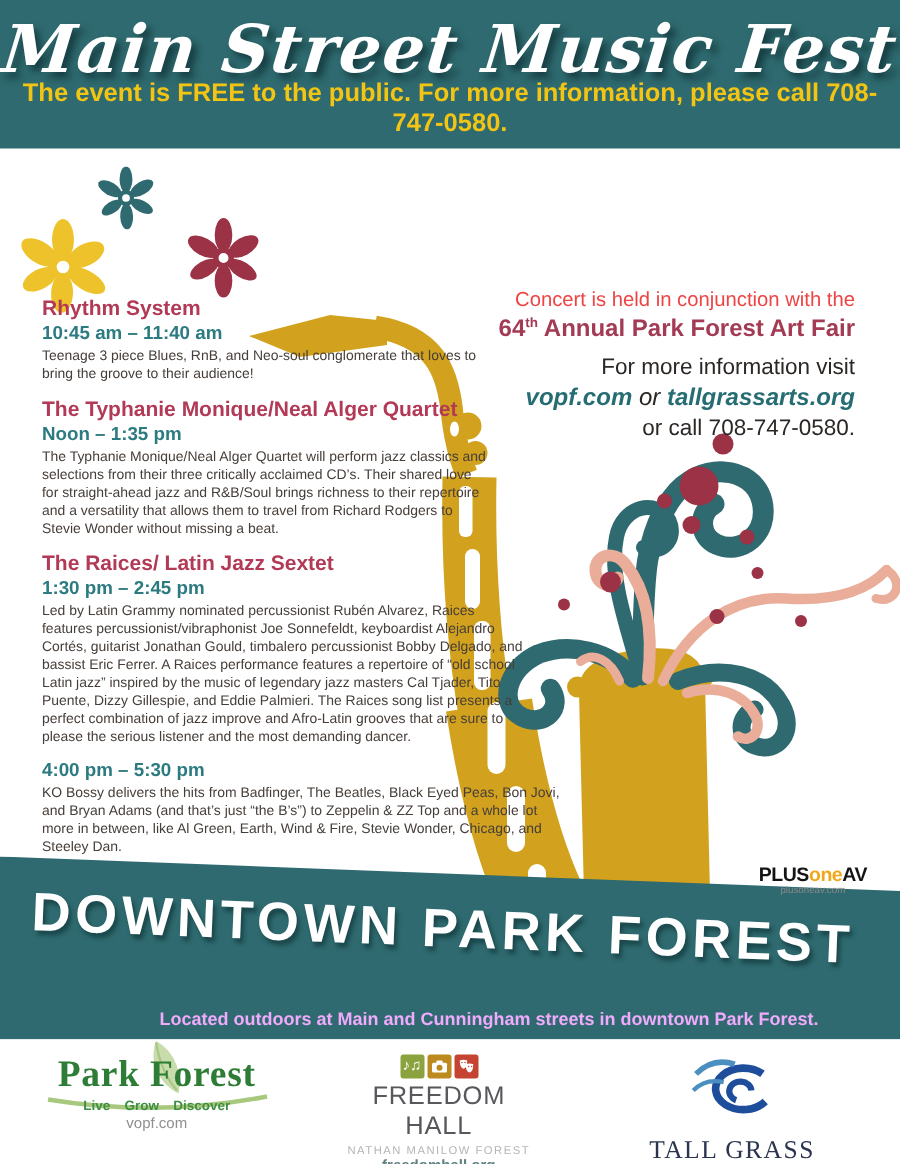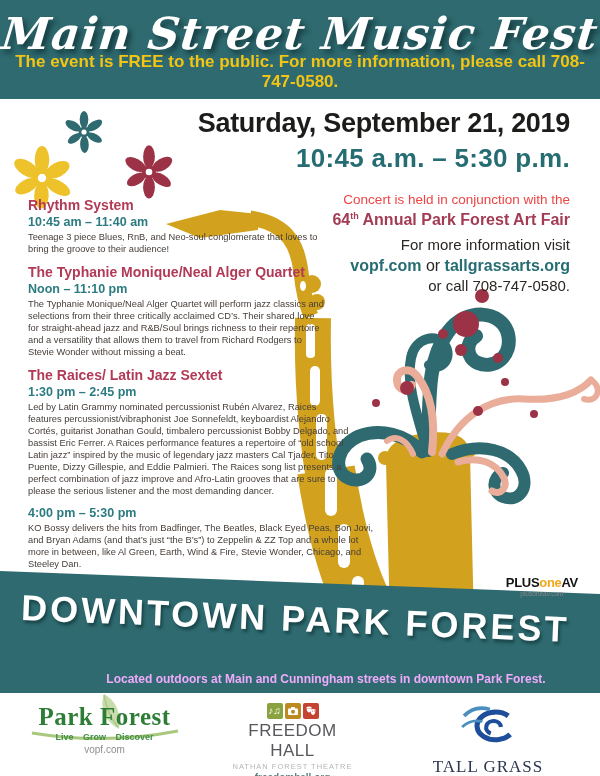--- a/index.html
+++ b/index.html
@@ -26,21 +26,21 @@
 
   
   .dateblock{position:absolute;top:108px;right:30px;text-align:right;z-index:2;}
   .date{font-size:27px;font-weight:bold;color:#1c1c1a;letter-spacing:-.3px;}
   .time{font-size:26px;font-weight:bold;color:#266d73;margin-top:4px;letter-spacing:.3px;}
   .infoblock{position:absolute;top:192px;right:30px;text-align:right;z-index:2;line-height:1.25;}
   .info-l1{font-size:13.5px;color:#ef4444;}
   .info-fair{font-size:16px;font-weight:bold;color:#a43b54;margin:1px 0 6px;}
   .info-fair sup{font-size:9px;}
   .info-l3{font-size:15px;color:#2b2725;}
-  .info-sites{font-size:16px;color:#2b2725;margin-top:1px;}
+  .info-sites{font-size:16px;color:#2b2725;margin-top:1px;font-style:italic;}
   .info-sites .site{font-weight:bold;color:#266d73;}
   .info-l5{font-size:15px;color:#2b2725;margin-top:1px;}
 
   
   .events{position:absolute;left:28px;top:197px;width:350px;z-index:3;}
   .event{width:298px;margin-bottom:9px;}
   .event.w-raices{width:322px;}
   .event.w-ko{width:350px;}
   .event-title{font-size:14px;font-weight:bold;color:#b23a56;margin:0 0 2px;}
   .event-time{font-size:12.5px;font-weight:bold;color:#2c7b81;margin:0 0 2px;}
@@ -171,42 +171,38 @@
       <circle cx="301" cy="150" r="6"></circle>
       <circle cx="345" cy="182" r="4"></circle>
       <circle cx="247" cy="188" r="7"></circle>
       <circle cx="216" cy="203" r="4"></circle>
       <circle cx="318" cy="211" r="5"></circle>
       <circle cx="374" cy="214" r="4"></circle>
       <circle cx="338" cy="158" r="5"></circle>
     </g>
   </svg>
 
-  <div class="dateblock">
-    <div class="date">Saturday, September 21, 2019</div>
-    <div class="time">10:45 a.m. – 5:30 p.m.</div>
-  </div>
 
   <div class="infoblock">
     <div class="info-l1">Concert is held in conjunction with the</div>
     <div class="info-fair"><span>64</span><sup>th</sup><span> Annual Park Forest Art Fair</span></div>
     <div class="info-l3">For more information visit</div>
     <div class="info-sites"><span class="site">vopf.com</span><span> or </span><span class="site">tallgrassarts.org</span></div>
     <div class="info-l5">or call 708-747-0580.</div>
   </div>
 
   <div class="events">
     <div class="event">
       <h3 class="event-title">Rhythm System</h3>
       <div class="event-time">10:45 am – 11:40 am</div>
       <p class="event-desc">Teenage 3 piece Blues, RnB, and Neo-soul conglomerate that loves to bring the groove to their audience!</p>
     </div>
     <div class="event">
       <h3 class="event-title">The Typhanie Monique/Neal Alger Quartet</h3>
-      <div class="event-time">Noon – 11:10 pm</div>
+      <div class="event-time">Noon – 1:35 pm</div>
       <p class="event-desc">The Typhanie Monique/Neal Alger Quartet will perform jazz classics and selections from their three critically acclaimed CD’s.  Their shared love for straight-ahead jazz and R&amp;B/Soul brings richness to their repertoire and a versatility that allows them to travel from Richard Rodgers to Stevie Wonder without missing a beat.</p>
     </div>
     <div class="event w-raices">
       <h3 class="event-title">The Raices/ Latin Jazz Sextet</h3>
       <div class="event-time">1:30 pm – 2:45 pm</div>
       <p class="event-desc">Led by Latin Grammy nominated percussionist Rubén Alvarez, Raices features percussionist/vibraphonist Joe Sonnefeldt, keyboardist Alejandro Cortés, guitarist Jonathan Gould, timbalero percussionist Bobby Delgado, and bassist Eric Ferrer. A Raices performance features a repertoire of “old school Latin jazz” inspired by the music of legendary jazz masters Cal Tjader, Tito Puente, Dizzy Gillespie, and Eddie Palmieri. The Raices song list presents a perfect combination of jazz improve and Afro-Latin grooves that are sure to please the serious listener and the most demanding dancer.</p>
     </div>
     <div class="event w-ko">
       <div class="event-time">4:00 pm – 5:30 pm</div>
       <p class="event-desc">KO Bossy delivers the hits from Badfinger, The Beatles, Black Eyed Peas, Bon Jovi, and Bryan Adams  (and that’s just “the B’s”) to Zeppelin &amp; ZZ Top and a whole lot more in between, like Al Green, Earth, Wind &amp; Fire, Stevie Wonder, Chicago, and Steeley Dan.</p>
@@ -252,21 +248,21 @@
               <path d="M1.5 2 Q4 1 6.5 2 Q6.5 7 4 7.5 Q1.5 7 1.5 2 Z" fill="#fff"></path>
               <path d="M5.5 4.5 Q8 3.5 10.5 4.5 Q10.5 9.5 8 10 Q5.5 9.5 5.5 4.5 Z" fill="#fff"></path>
               <circle cx="3" cy="3.4" r="0.5" fill="#c44431"></circle>
               <circle cx="5" cy="3.4" r="0.5" fill="#c44431"></circle>
               <circle cx="7.4" cy="6" r="0.5" fill="#c44431"></circle>
               <circle cx="9.4" cy="6" r="0.5" fill="#c44431"></circle>
             </svg>
         </div>
       </div>
       <div class="fh-name">FREEDOM HALL</div>
-      <div class="fh-theatre">NATHAN FOREST THEATRE</div>
+      <div class="fh-theatre">NATHAN MANILOW FOREST</div>
       <div class="fh-url">freedomhall.org</div>
     </div>
 
     <div class="tg">
       <svg class="tg-mark" viewBox="0 0 60 52">
         <path d="M52 14 A20 15 0 1 0 54 34" fill="none" stroke="#1e4e9b" stroke-width="5.5"></path>
         <path d="M44 26 A8 7 0 1 0 33 33" fill="none" stroke="#1e4e9b" stroke-width="4.5"></path>
         <path d="M4 14 Q16 2 32 7" fill="none" stroke="#4a8fc0" stroke-width="4"></path>
         <path d="M2 26 Q11 17 24 20" fill="none" stroke="#4a8fc0" stroke-width="3"></path>
       </svg>

